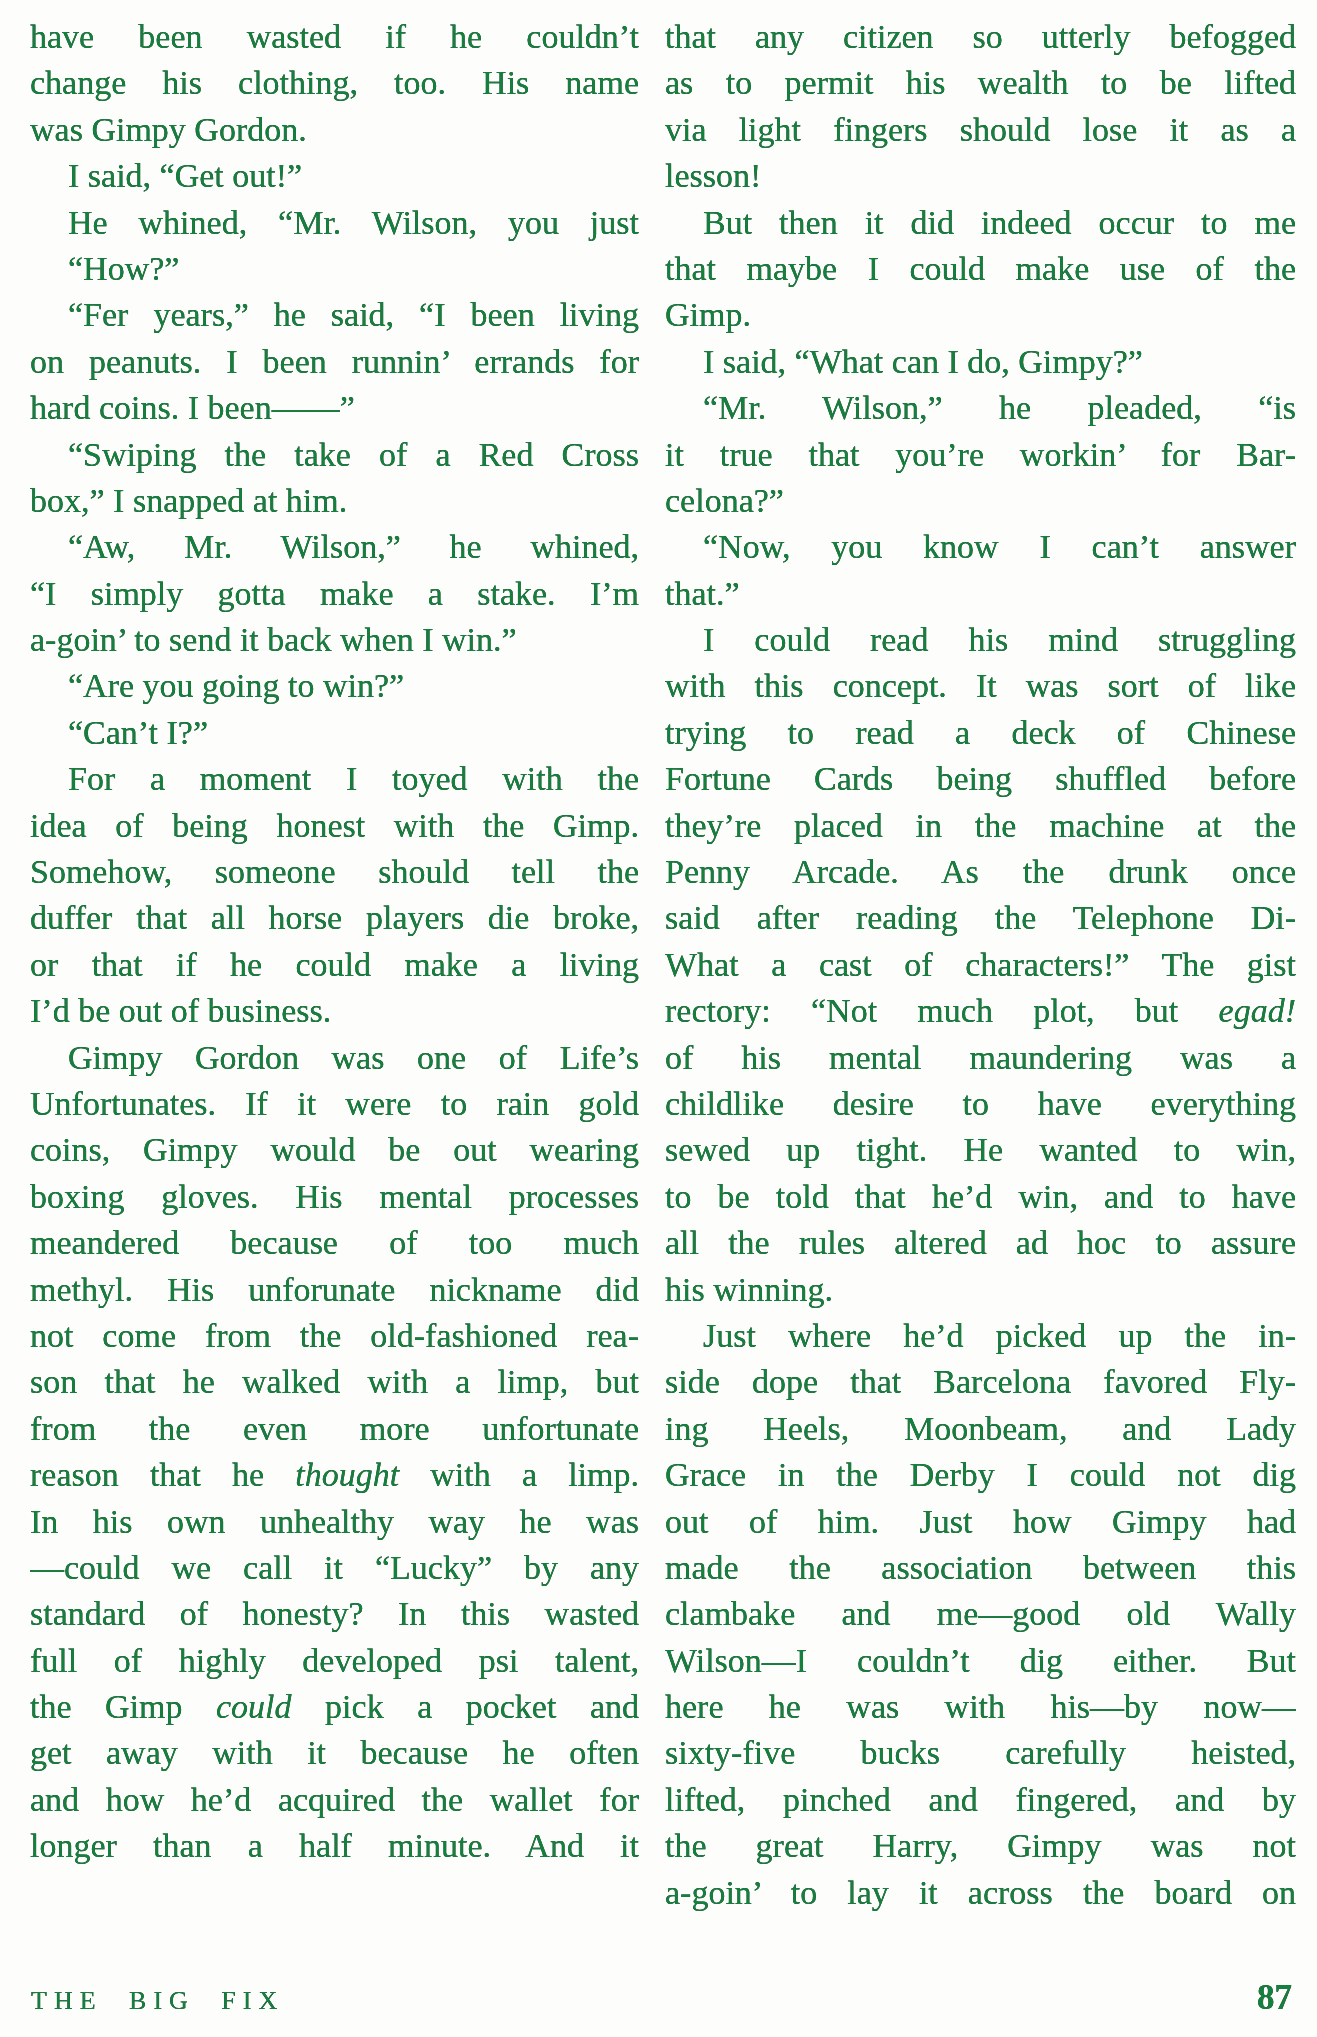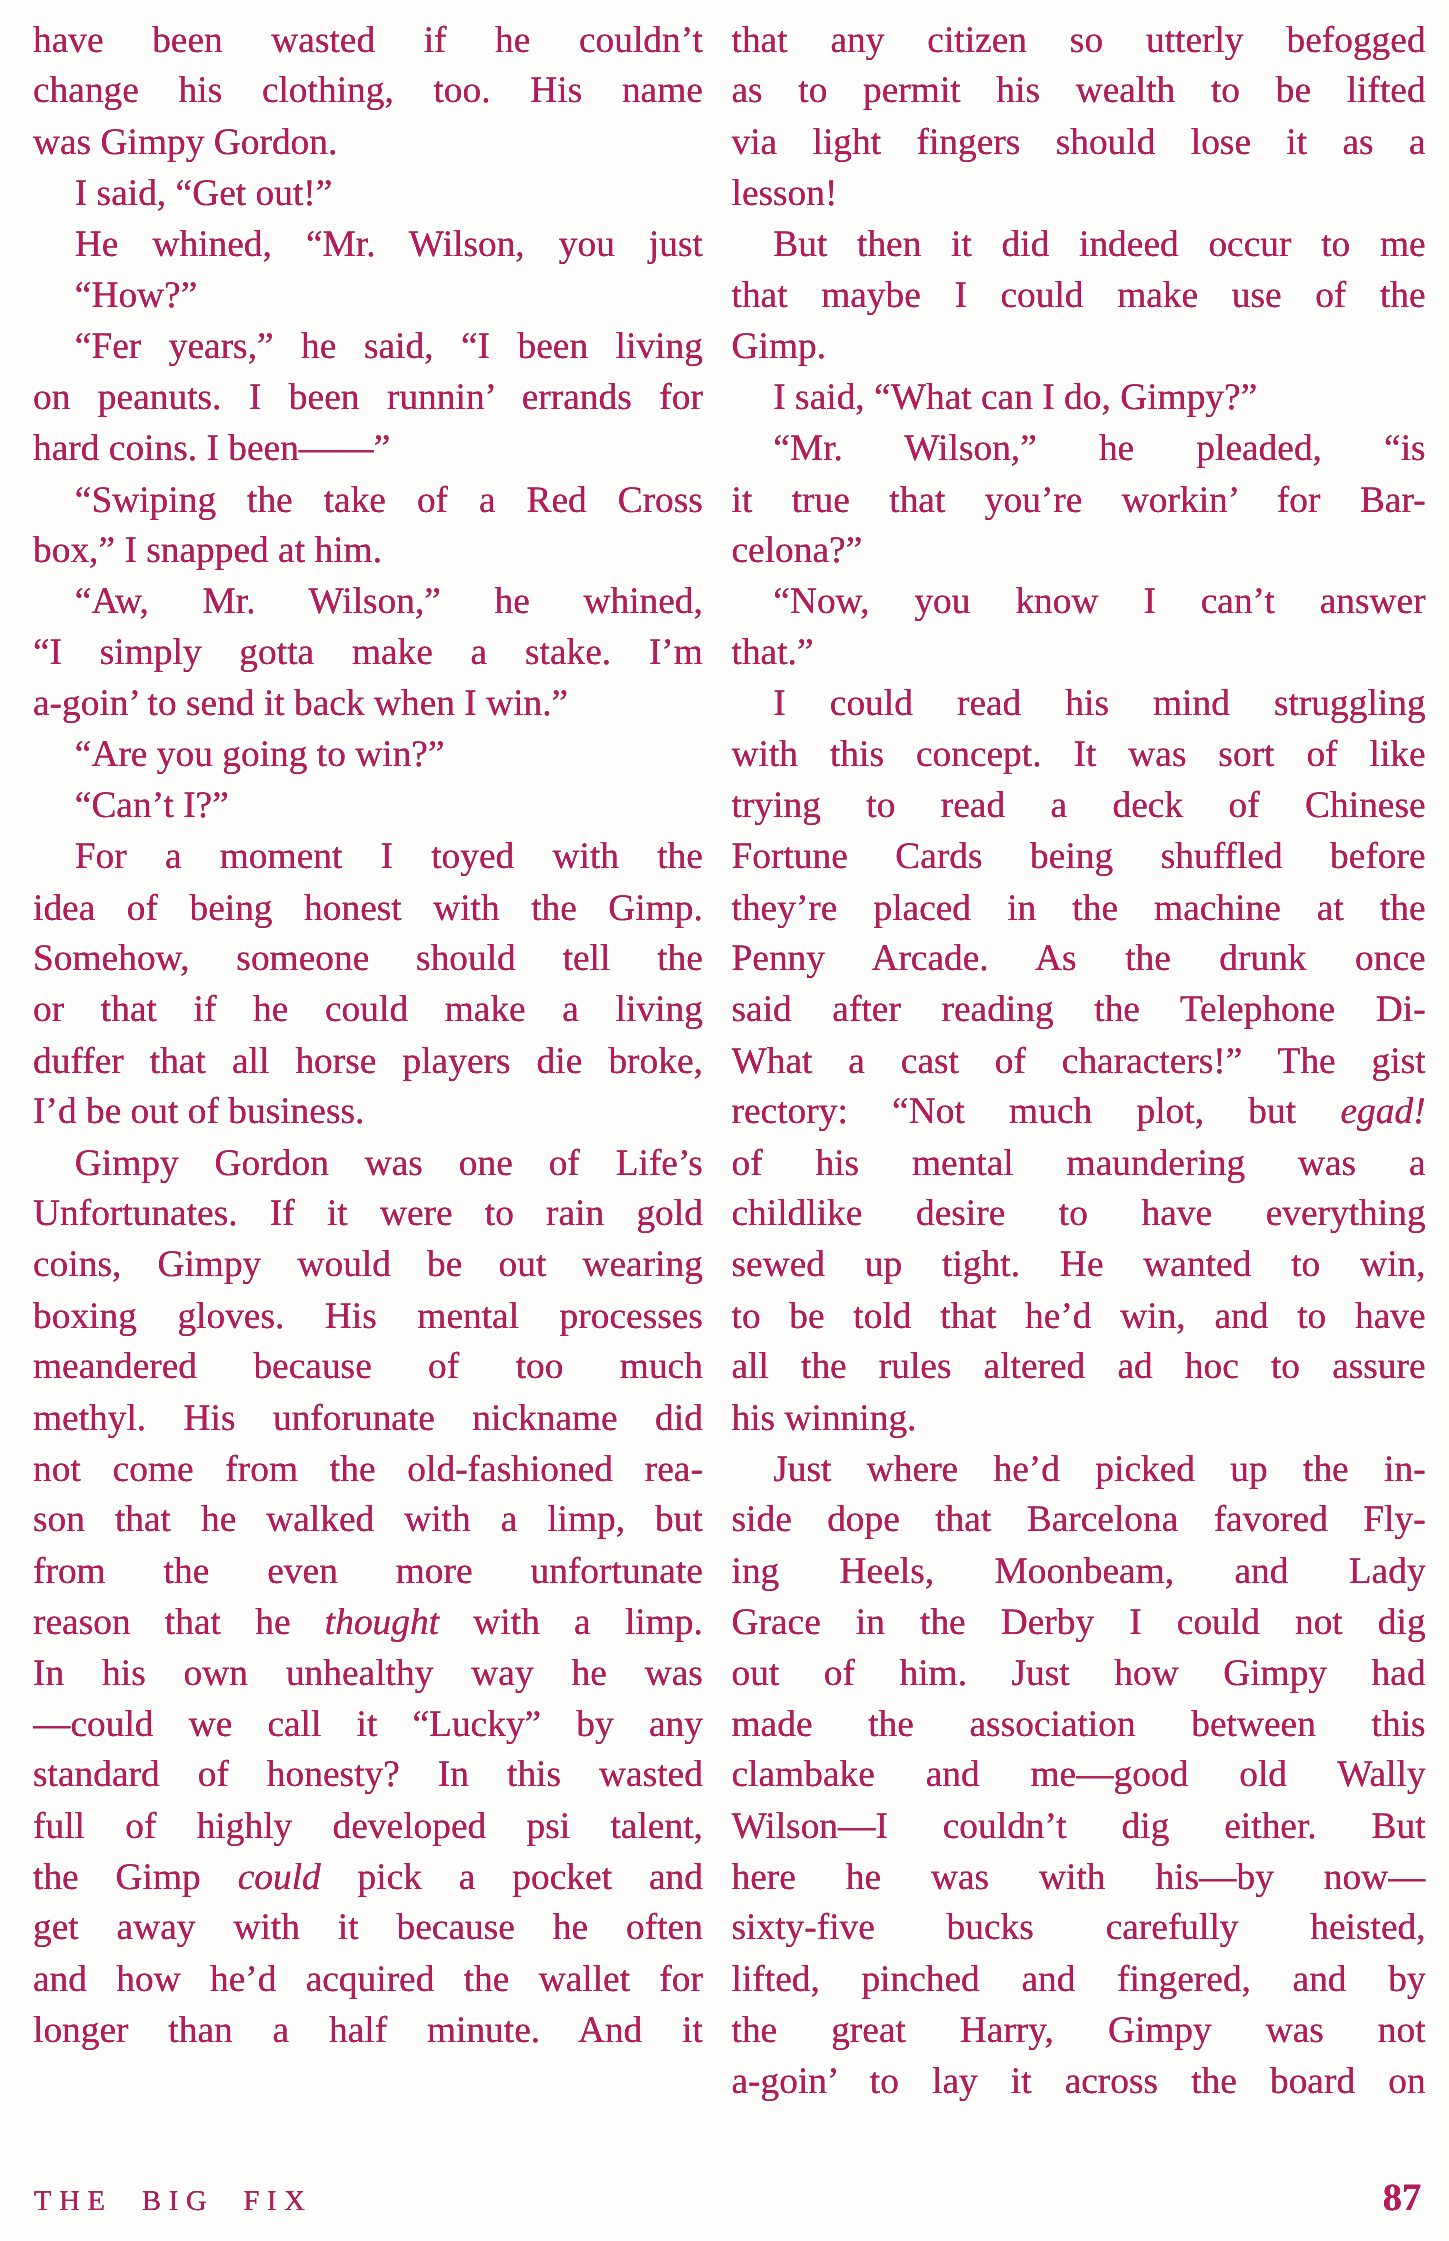--- a/index.html
+++ b/index.html
@@ -1,20 +1,20 @@
 <!DOCTYPE html>
 <html><head>
 <meta charset="utf-8">
 <style>
   html,body { margin:0; padding:0; background:#ffffff; }
   .page {
     position:relative;
     width:1317px; height:2037px;
     background:#fdfdfc;
-    color:#be185d;
+    color:#15803d;
     font-family:"Liberation Serif", serif;
     overflow:hidden;
   }
   .cols {
     position:absolute; top:14px; left:30px;
     display:flex; gap:26px;
   }
   .col { display:block; }
   .col-left  { width:609px; }
   .col-right { width:631px; }
@@ -63,22 +63,22 @@
         <div class="line in">“Swiping the take of a Red Cross</div>
         <div class="line end">box,” I snapped at him.</div>
         <div class="line in">“Aw, Mr. Wilson,” he whined,</div>
         <div class="line">“I simply gotta make a stake. I’m</div>
         <div class="line end">a-goin’ to send it back when I win.”</div>
         <div class="line in end">“Are you going to win?”</div>
         <div class="line in end">“Can’t I?”</div>
         <div class="line in">For a moment I toyed with the</div>
         <div class="line">idea of being honest with the Gimp.</div>
         <div class="line">Somehow, someone should tell the</div>
+        <div class="line">duffer that all horse players die broke,</div>
         <div class="line">or that if he could make a living</div>
-        <div class="line">duffer that all horse players die broke,</div>
         <div class="line end">I’d be out of business.</div>
         <div class="line in">Gimpy Gordon was one of Life’s</div>
         <div class="line">Unfortunates. If it were to rain gold</div>
         <div class="line">coins, Gimpy would be out wearing</div>
         <div class="line">boxing gloves. His mental processes</div>
         <div class="line">meandered because of too much</div>
         <div class="line">methyl. His unforunate nickname did</div>
         <div class="line">not come from the old-fashioned rea-</div>
         <div class="line">son that he walked with a limp, but</div>
         <div class="line">from the even more unfortunate</div>

